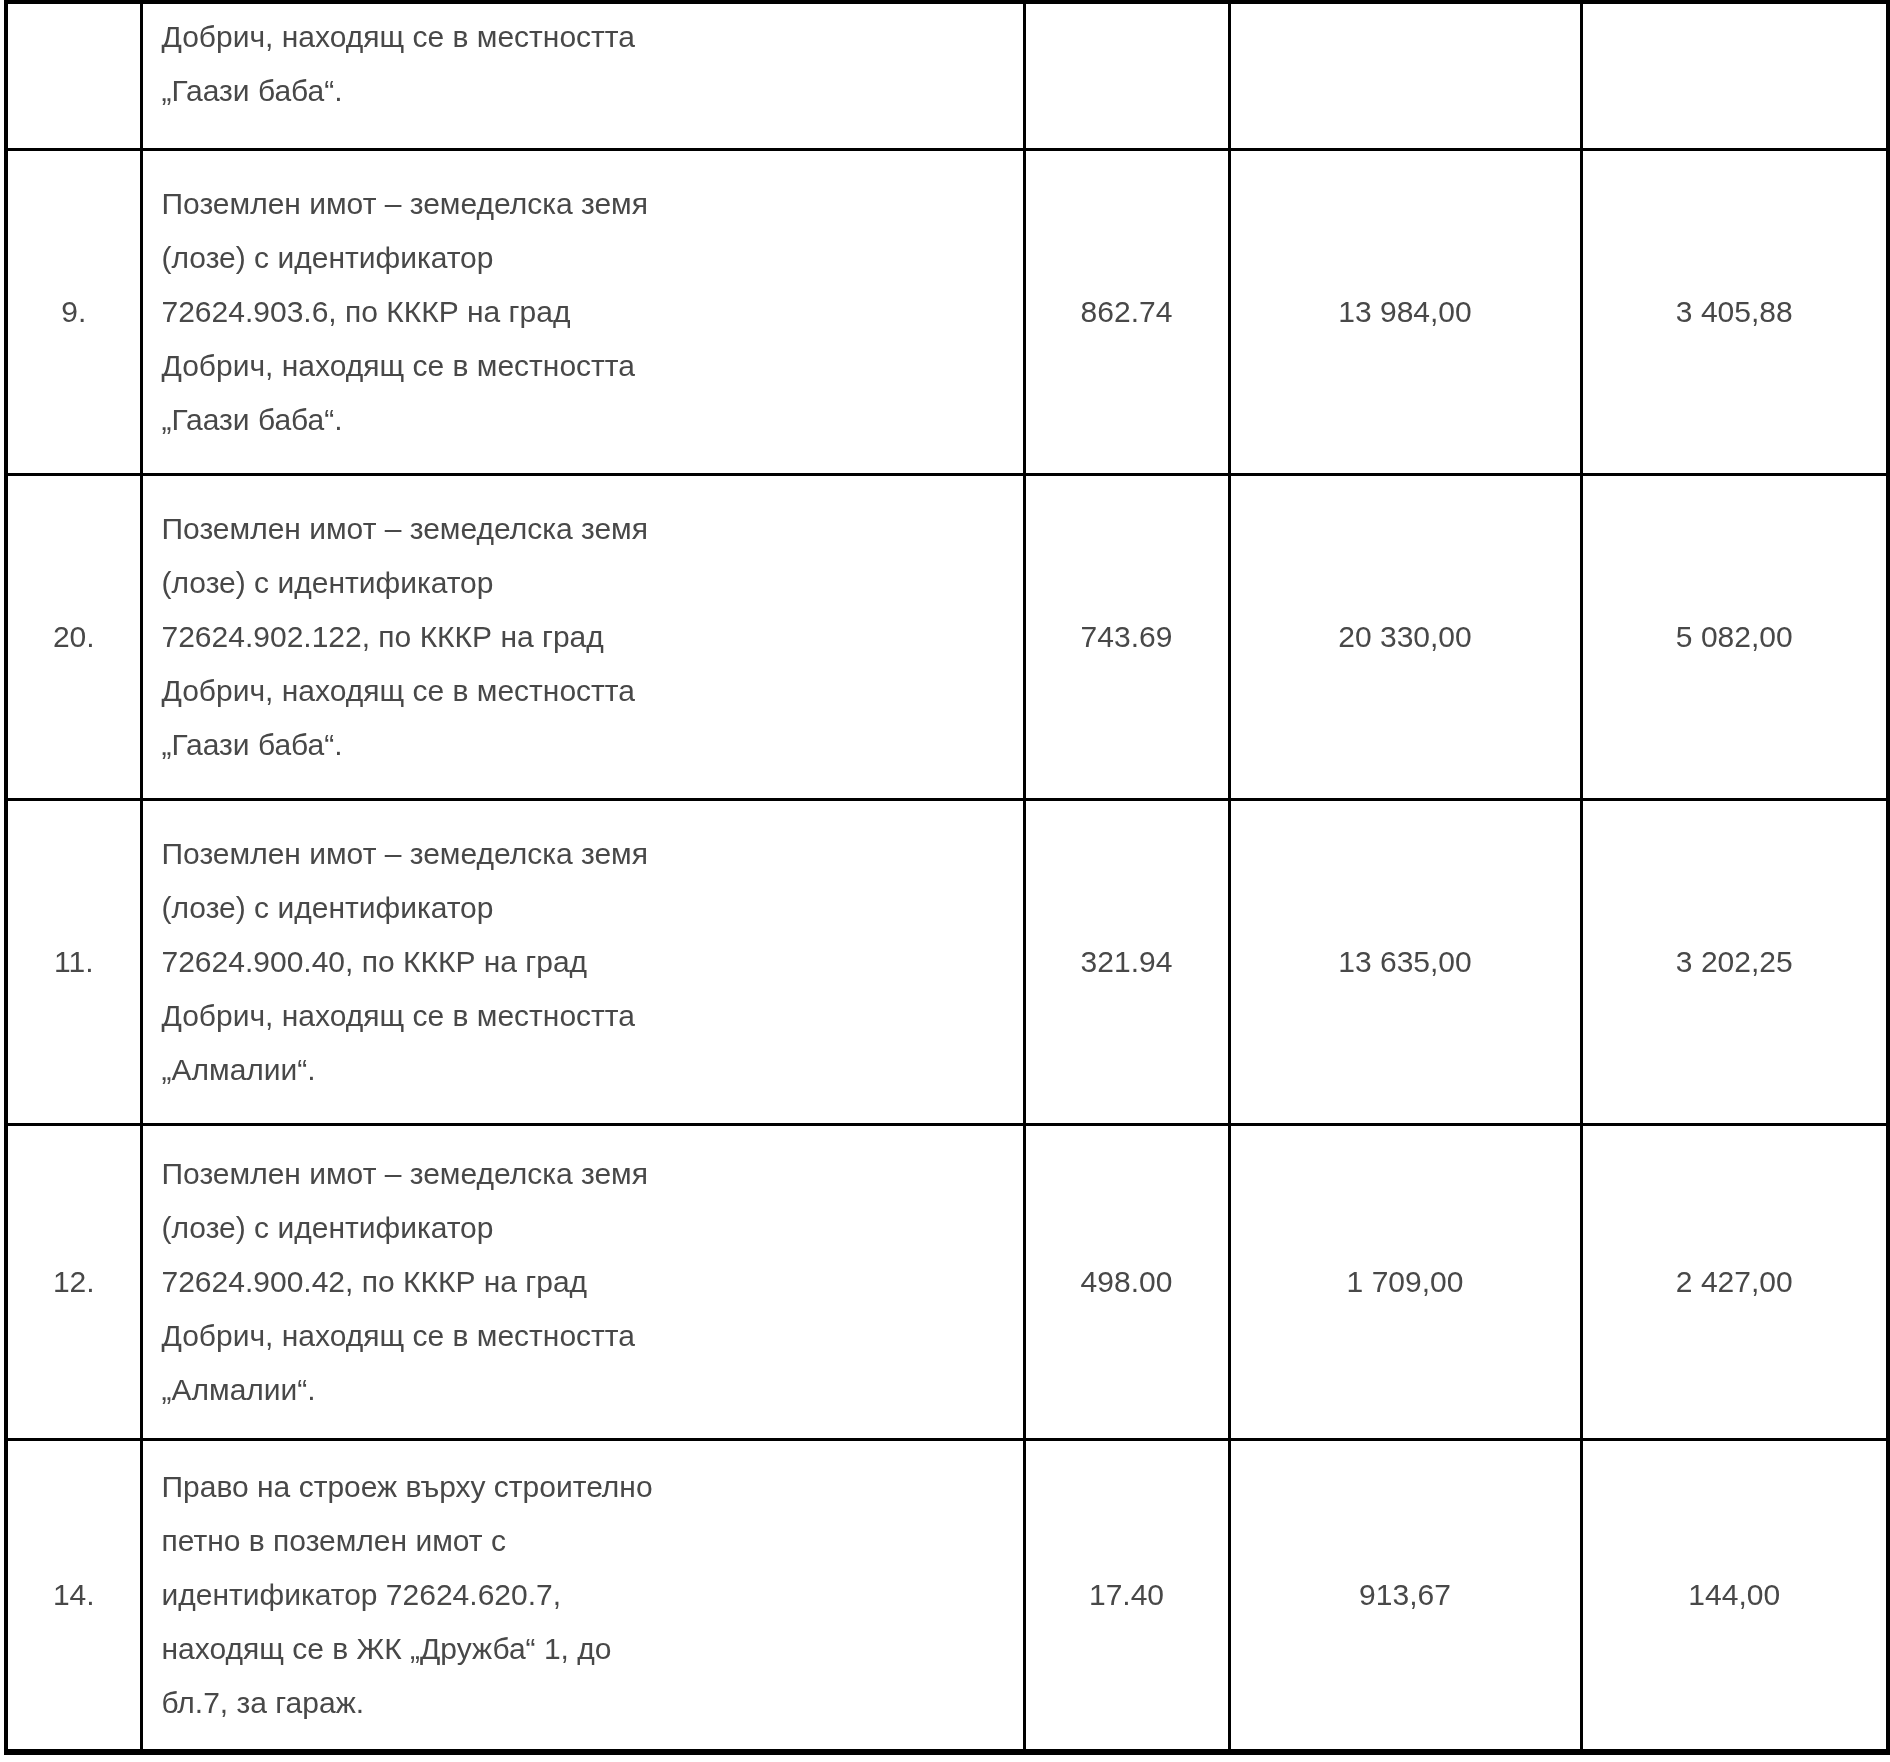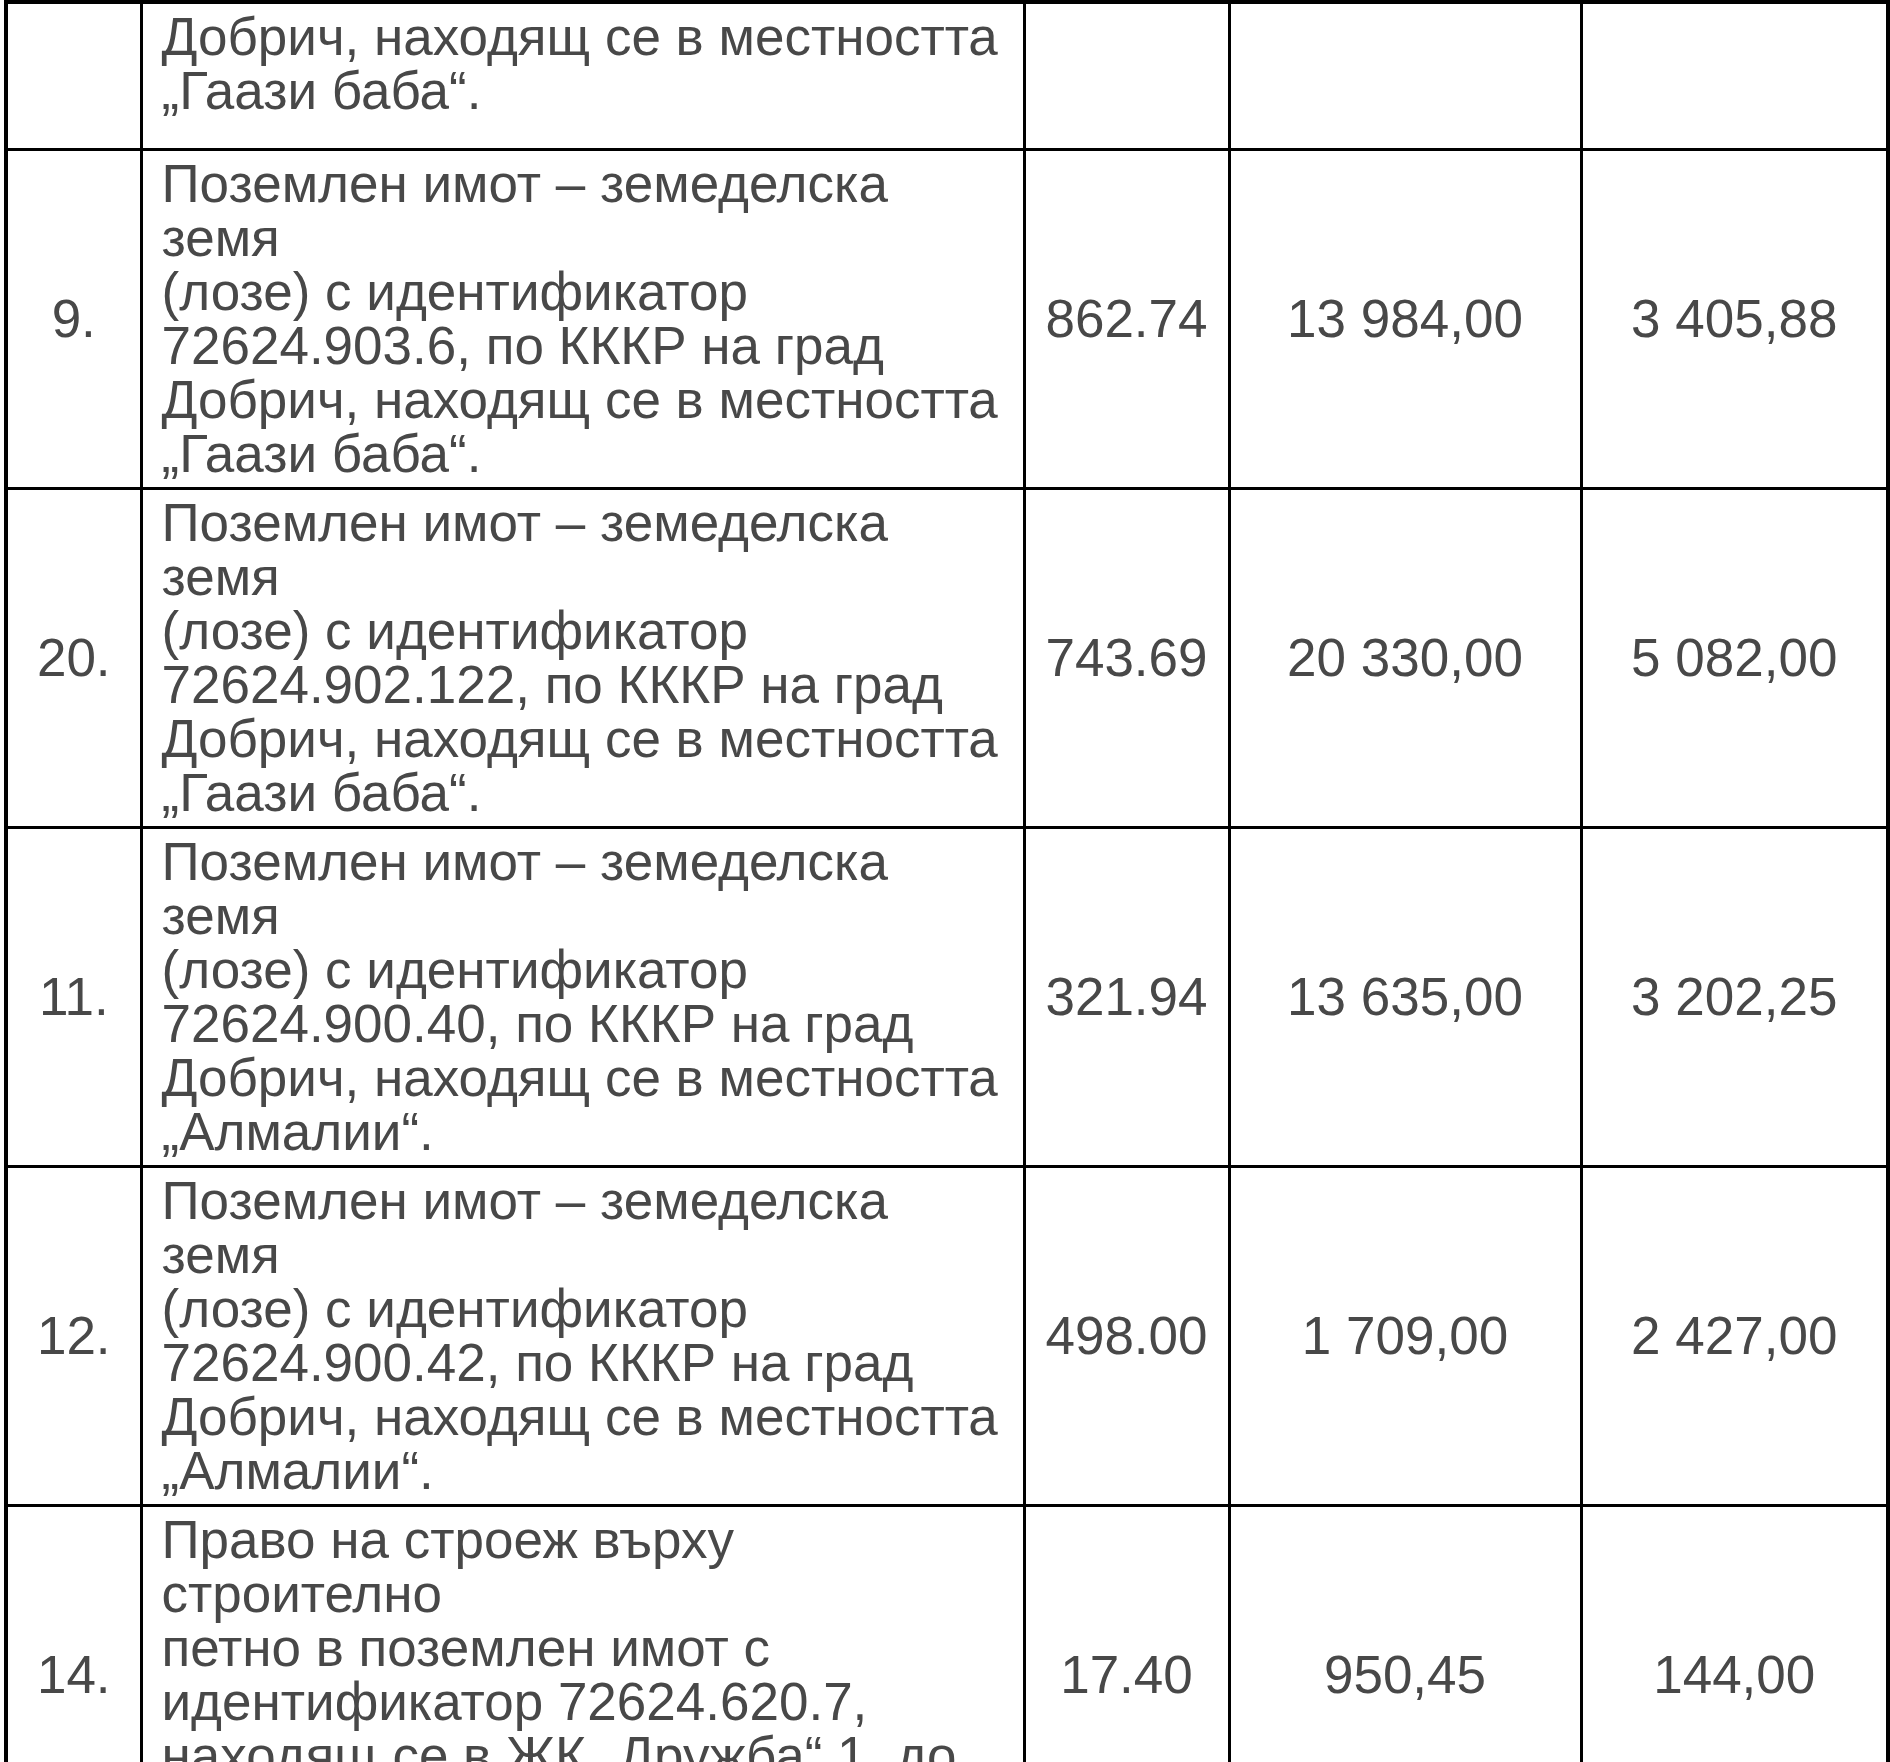--- a/index.html
+++ b/index.html
@@ -20,21 +20,21 @@
     width: 1882px;
     font-family: "Liberation Sans", "DejaVu Sans", sans-serif;
     color: #484848;
     background: #ffffff;
     border: 4px solid #000000;
     border-bottom-width: 6px;
   }
   table.doc-table td {
     border: 3px solid #000000;
     vertical-align: middle;
-    font-size: 53px;
+    font-size: 30px;
     line-height: 54px;
     overflow: hidden;
   }
   td.cell-num {
     text-align: center;
     padding: 0 6px;
   }
   td.cell-desc {
     text-align: left;
     padding: 6px 14px 6px 19px;
@@ -122,18 +122,18 @@
         <td class="cell-val">2 427,00</td>
       </tr>
       <tr class="row-13">
         <td class="cell-num">14.</td>
         <td class="cell-desc">Право на строеж върху строително
 петно в поземлен имот с
 идентификатор 72624.620.7,
 находящ се в ЖК „Дружба“ 1, до
 бл.7, за гараж.</td>
         <td class="cell-val">17.40</td>
-        <td class="cell-val">950,45</td>
+        <td class="cell-val">913,67</td>
         <td class="cell-val">144,00</td>
       </tr>
     </tbody>
   </table>
 </div>
 
 </body></html>

